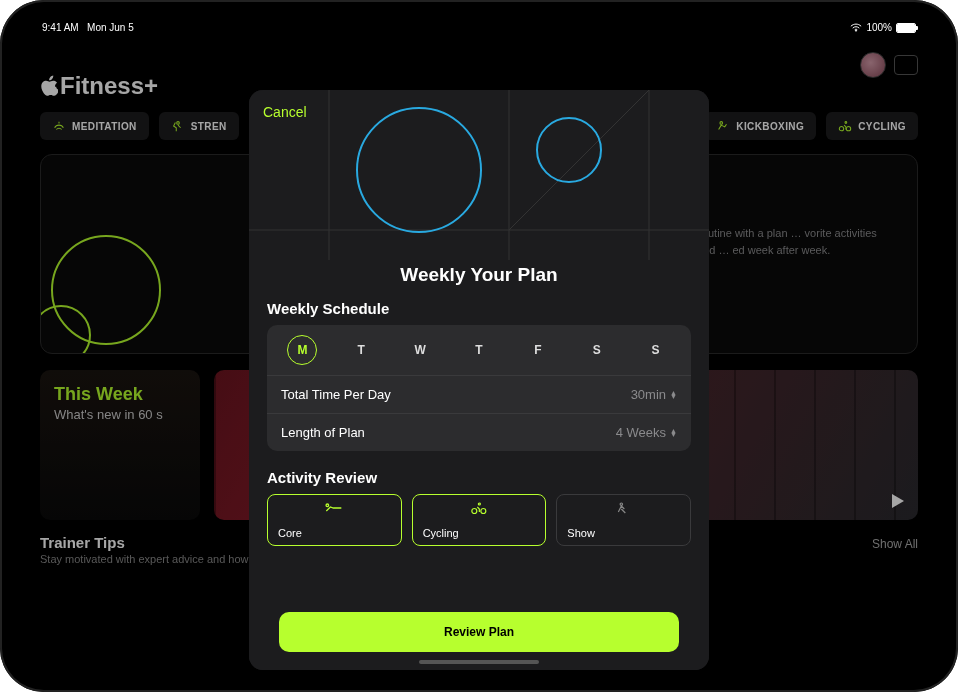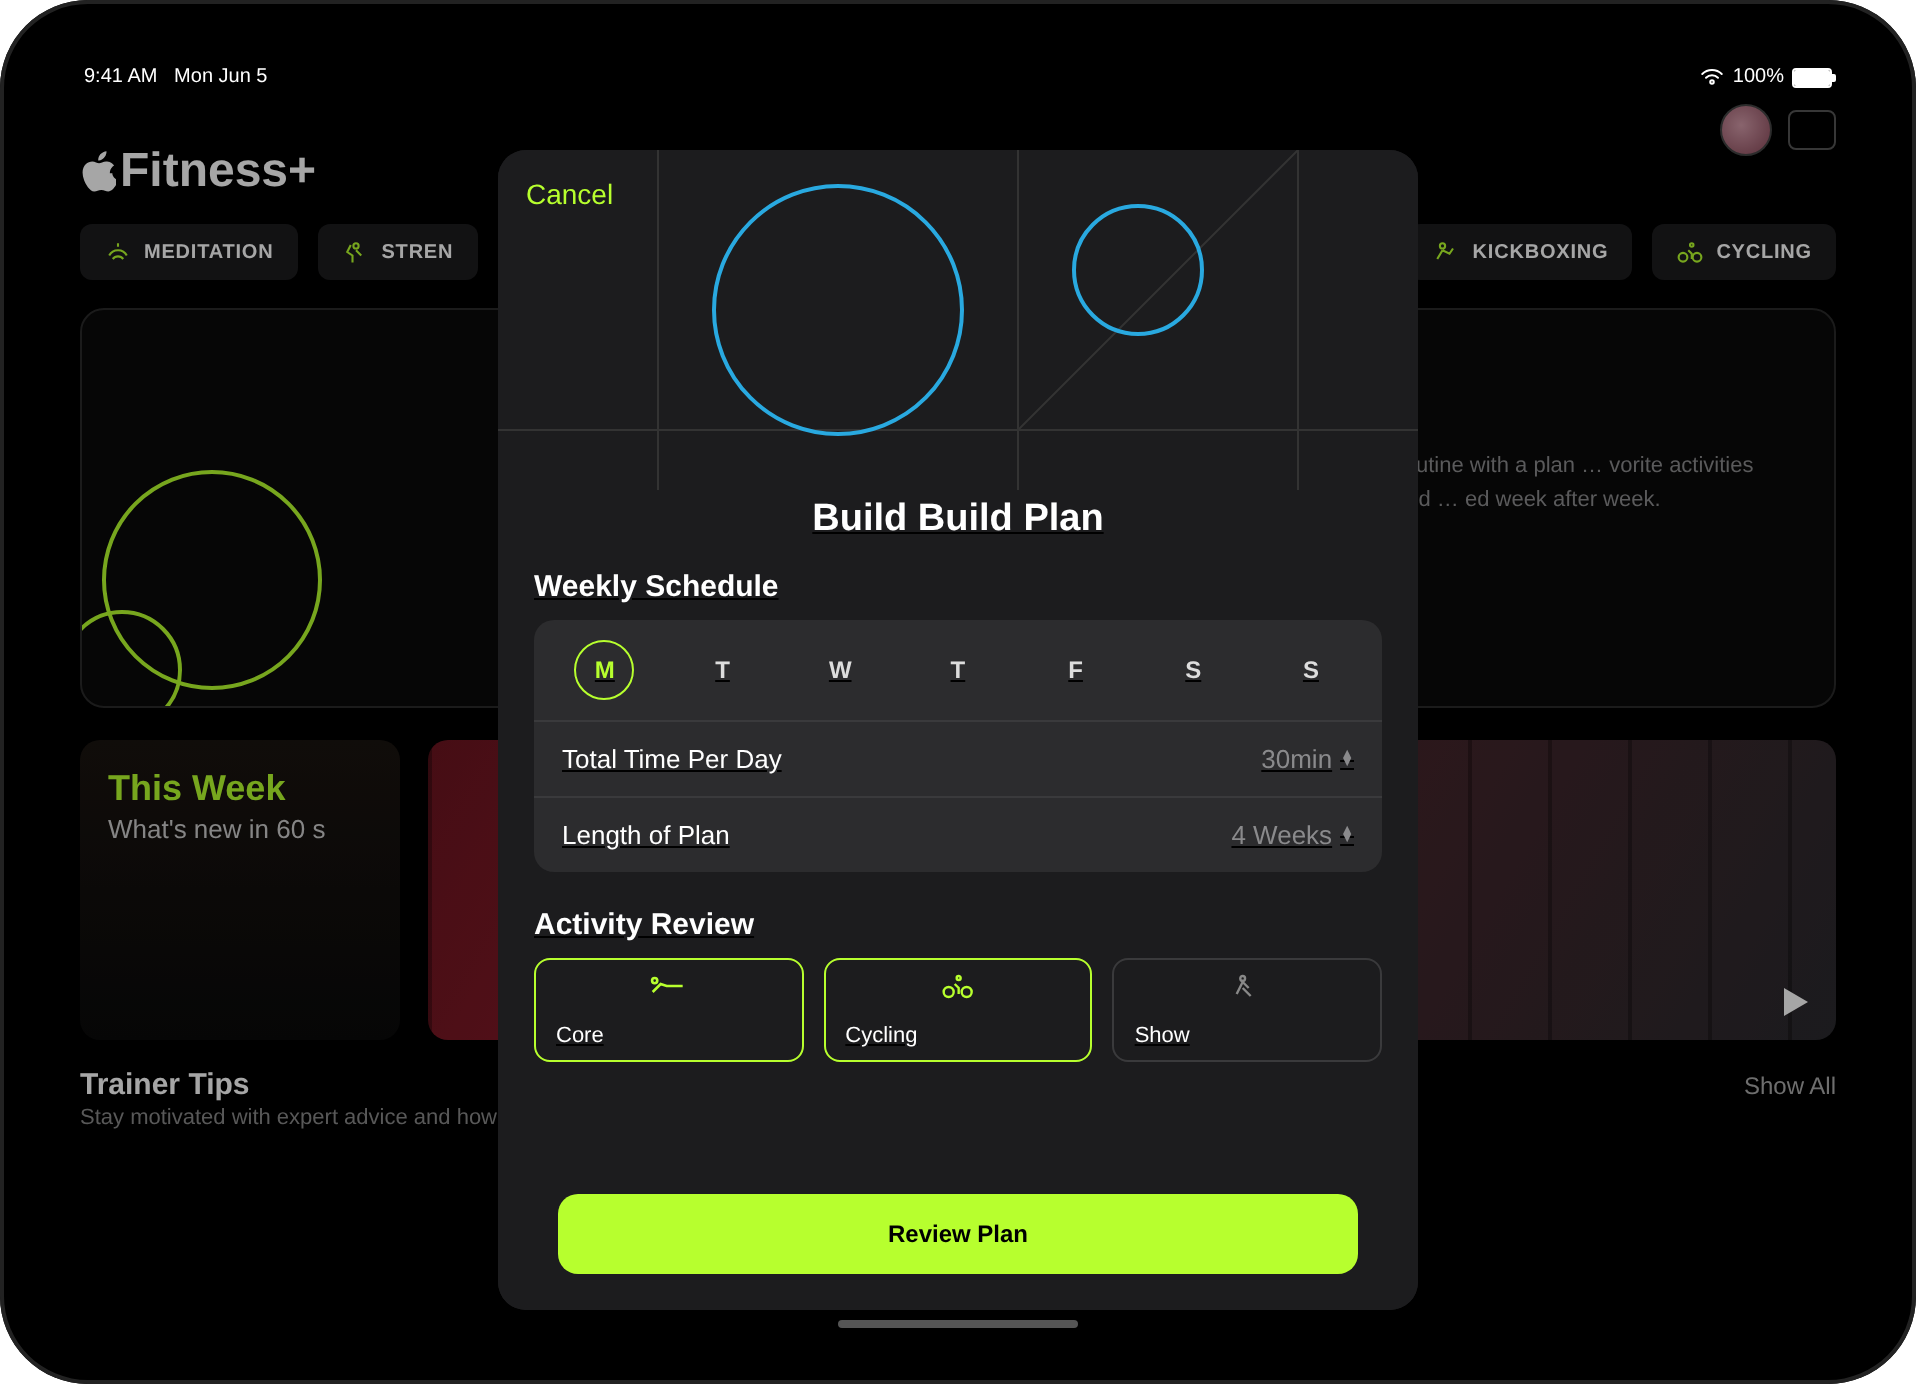--- a/index.html
+++ b/index.html
@@ -1,19 +1,19 @@
 <!DOCTYPE html>
 <html><head>
 <meta charset="utf-8">
 <style>
   * { margin: 0; padding: 0; box-sizing: border-box; font-family: -apple-system, BlinkMacSystemFont, "Helvetica Neue", sans-serif; -webkit-font-smoothing: antialiased; }
   body { background: #fff; display: flex; justify-content: center; align-items: center; height: 692px; width: 958px; }
   .ipad-frame { width: 958px; height: 692px; background: #000; border-radius: 44px; padding: 22px; position: relative; box-shadow: inset 0 0 0 2px #222; }
   .screen { width: 100%; height: 100%; background: #000; border-radius: 26px; overflow: hidden; position: relative; }
-  .status-bar { height: 22px; display: flex; justify-content: space-between; align-items: flex-end; padding: 0 20px; font-size: 10px; color: #fff; font-weight: 500; }
+  .status-bar { height: 22px; display: flex; justify-content: space-between; align-items: flex-start; padding: 0 20px; font-size: 10px; color: #fff; font-weight: 500; }
   .status-right { display: flex; align-items: center; gap: 4px; }
   .wifi-icon { width: 12px; height: 9px; }
   .battery { width: 20px; height: 10px; border: 1px solid #fff; border-radius: 2px; position: relative; }
   .battery::after { content:""; position:absolute; right:-3px; top:2px; width:2px; height:4px; background:#fff; border-radius:0 1px 1px 0;}
   .battery-fill { background:#fff; height:100%; width:100%; border-radius:1px;}
   
   .app { position: absolute; inset: 22px 0 0 0; background: #000; color: #fff; padding: 10px 18px 0 18px; }
   .logo-row { display: flex; align-items: center; gap: 2px; font-size: 24px; font-weight: 700; margin-top: 18px;}
   .apple-logo { width: 18px; height: 22px; }
   .profile { position: absolute; right: 18px; top: 8px; display:flex; gap:8px; align-items:center;}
@@ -37,21 +37,21 @@
   .play-triangle { position:absolute; right:14px; bottom:12px; width:0; height:0; border-left:12px solid #fff; border-top:7px solid transparent; border-bottom:7px solid transparent;}
   
   .tips-row { margin-top:14px; display:flex; justify-content:space-between; align-items:baseline;}
   .tips-title { font-size:15px; font-weight:700;}
   .show-all { font-size:12px; color:#aaa;}
   .tips-sub { font-size:11px; color:#888; margin-top:2px;}
   
   .home-indicator { position:absolute; bottom:6px; left:50%; transform:translateX(-50%); width:120px; height:4px; background:#555; border-radius:3px;}
   
   
-  .modal-backdrop { position:absolute; inset:22px 0 0 0; background:rgba(0,0,0,0.35); display:flex; justify-content:center; align-items:center; padding-top:16px;text-decoration:underline;}
+  .modal-backdrop { position:absolute; inset:22px 0 0 0; background:rgba(0,0,0,0.35); display:flex; justify-content:center; align-items:flex-end; padding-top:16px;}
   .modal { width:460px; height:580px; background:#1c1c1e; border-radius:14px; overflow:hidden; position:relative; display:flex; flex-direction:column;}
   .modal-header { height:170px; position:relative; background:#1c1c1e; border-bottom:0; overflow:hidden;}
   .cancel-btn { position:absolute; top:14px; left:14px; color:#b7ff2e; font-size:14px; font-weight:500; z-index:5;}
   .header-art { position:absolute; inset:0; }
   .modal-title-block { text-align:center; margin-top:4px;}
   .modal-title { font-size:19px; font-weight:700; color:#fff;}
   .modal-body { padding: 14px 18px 0 18px; flex:1; overflow:hidden;}
   .section-label { font-size:15px; font-weight:700; color:#fff; margin-bottom:8px;}
   .schedule-box { background:#2c2c2e; border-radius:10px; overflow:hidden; margin-bottom:18px;}
   .days-row { display:flex; justify-content:space-around; padding:10px 6px; border-bottom:1px solid #3a3a3c;}
@@ -170,21 +170,21 @@
             <line x1="80" y1="0" x2="80" y2="170" stroke="#333"></line>
             <line x1="260" y1="0" x2="260" y2="170" stroke="#333"></line>
             <line x1="400" y1="0" x2="400" y2="170" stroke="#333"></line>
             <line x1="0" y1="140" x2="460" y2="140" stroke="#333"></line>
             <line x1="260" y1="140" x2="400" y2="0" stroke="#333"></line>
             <circle cx="170" cy="80" r="62" stroke="#29a9e0" stroke-width="2" fill="none"></circle>
             <circle cx="320" cy="60" r="32" stroke="#29a9e0" stroke-width="2" fill="none"></circle>
           </svg>
         </div>
         <div class="modal-title-block">
-          <div class="modal-title">Build Build Plan</div>
+          <div class="modal-title">Weekly Your Plan</div>
         </div>
         <div class="modal-body">
           <div class="section-label">Weekly Schedule</div>
           <div class="schedule-box">
             <div class="days-row">
               <div class="day selected">M</div>
               <div class="day">T</div>
               <div class="day">W</div>
               <div class="day">T</div>
               <div class="day">F</div>

